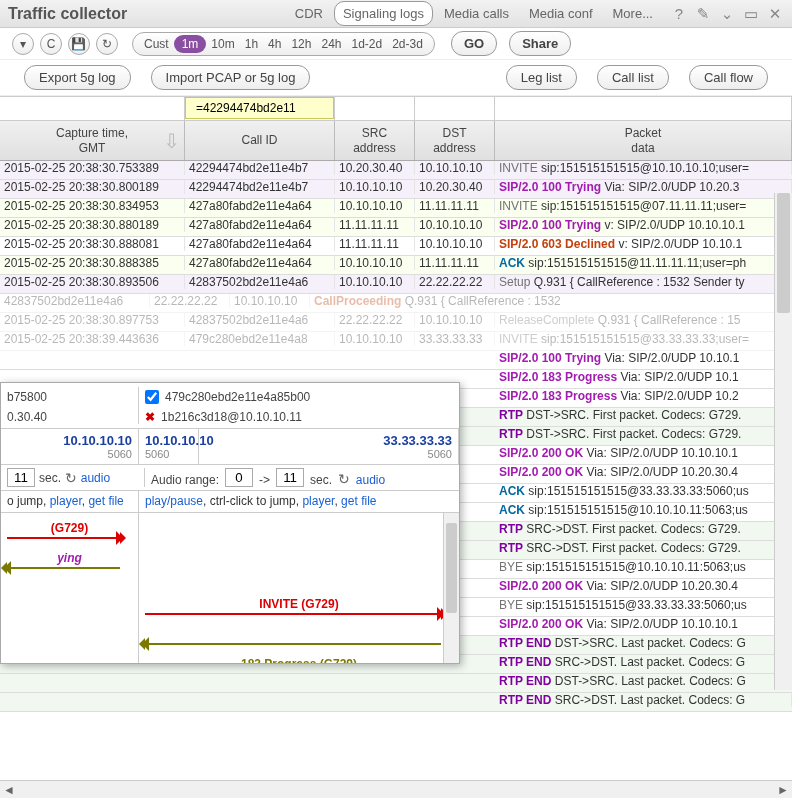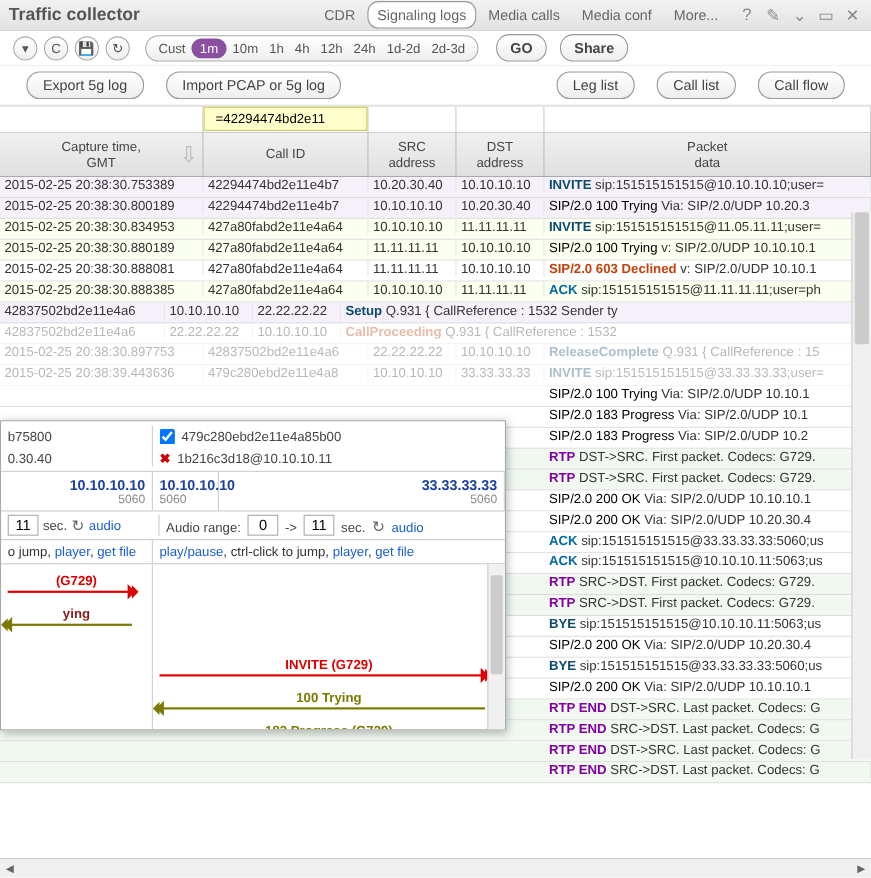--- a/index.html
+++ b/index.html
@@ -24,22 +24,22 @@
 .filterrow div{border-right:1px solid #ccc}
 .fcap{width:185px}.fcall{width:150px}.fsrc{width:80px}.fdst{width:80px}.fpkt{flex:1}
 .filterrow input{width:100%;height:22px;border:1px solid #c9c95e;background:#ffffcc;padding:0 10px;font-size:12px}
 .headrow{display:flex;height:40px;background:linear-gradient(#f0f0f0,#e0e0e0);border-bottom:1px solid #aaa}
 .headrow div{border-right:1px solid #bbb;display:flex;align-items:center;justify-content:center;text-align:center;font-size:12px;color:#444;line-height:1.2;position:relative}
 .headrow .sortarrow{position:absolute;right:4px;font-size:20px;color:#bbb}
 .rows{}
 .row{display:flex;height:19px;border-bottom:1px solid #ddd;font-size:12px;align-items:flex-start}
 .row>div{border-right:1px solid #e5e5e5;padding:0 4px;white-space:nowrap;overflow:hidden}
 .row .fpkt{overflow:hidden;white-space:nowrap}
-.c-red{color:#0c4a6e;font-weight:bold}
-.c-green{color:#000000;font-weight:normal}
+.c-red{color:#737373;font-weight:normal}
+.c-green{color:#a21caf;font-weight:bold}
 .c-orange{color:#c2410c;font-weight:bold}
 .c-black{color:#0369a1;font-weight:bold}
 .c-purple{color:#8000a0;font-weight:bold}
 .row.faded{opacity:.35}
 .row.bg1{background:#f5f0fa}
 .row.bg2{background:#fafff0}
 .row.bg3{background:#fff}
 .row.bg4{background:#f0f8f0}
 .scrollbar{position:absolute;right:0;top:96px;width:18px;bottom:22px;background:#f0f0f0;border-left:1px solid #ccc}
 .scrollbar .thumb{position:absolute;top:0;left:2px;right:2px;height:120px;background:#ccc;border-radius:2px}
@@ -171,21 +171,21 @@
         <div class="fcall">42294474bd2e11e4b7</div>
         <div class="fsrc">10.10.10.10</div>
         <div class="fdst">10.20.30.40</div>
         <div class="fpkt"><span class="c-green">SIP/2.0 100 Trying</span><span> Via: SIP/2.0/UDP 10.20.3</span></div>
       </div>
       <div class="row bg2">
         <div class="fcap">2015-02-25 20:38:30.834953</div>
         <div class="fcall">427a80fabd2e11e4a64</div>
         <div class="fsrc">10.10.10.10</div>
         <div class="fdst">11.11.11.11</div>
-        <div class="fpkt"><span class="c-red">INVITE</span><span> sip:151515151515@11.05.11.11;user=</span></div>
+        <div class="fpkt"><span class="c-red">INVITE</span><span> sip:151515151515@07.11.11.11;user=</span></div>
       </div>
       <div class="row bg2">
         <div class="fcap">2015-02-25 20:38:30.880189</div>
         <div class="fcall">427a80fabd2e11e4a64</div>
         <div class="fsrc">11.11.11.11</div>
         <div class="fdst">10.10.10.10</div>
         <div class="fpkt"><span class="c-green">SIP/2.0 100 Trying</span><span> v: SIP/2.0/UDP 10.10.10.1</span></div>
       </div>
       <div class="row bg3">
         <div class="fcap">2015-02-25 20:38:30.888081</div>
@@ -195,20 +195,21 @@
         <div class="fpkt"><span class="c-orange">SIP/2.0 603 Declined</span><span> v: SIP/2.0/UDP 10.10.1</span></div>
       </div>
       <div class="row bg2">
         <div class="fcap">2015-02-25 20:38:30.888385</div>
         <div class="fcall">427a80fabd2e11e4a64</div>
         <div class="fsrc">10.10.10.10</div>
         <div class="fdst">11.11.11.11</div>
         <div class="fpkt"><span class="c-black">ACK</span><span> sip:151515151515@11.11.11.11;user=ph</span></div>
       </div>
       <div class="row bg1">
+        <div class="fcap">2015-02-25 20:38:30.893506</div>
         <div class="fcall">42837502bd2e11e4a6</div>
         <div class="fsrc">10.10.10.10</div>
         <div class="fdst">22.22.22.22</div>
         <div class="fpkt"><span class="c-red">Setup</span><span> Q.931 { CallReference : 1532 Sender ty</span></div>
       </div>
       <div class="row bg3 faded">
         <div class="fcall">42837502bd2e11e4a6</div>
         <div class="fsrc">22.22.22.22</div>
         <div class="fdst">10.10.10.10</div>
         <div class="fpkt"><span class="c-orange">CallProceeding</span><span> Q.931 { CallReference : 1532</span></div>
@@ -430,39 +431,38 @@
   <div class="hint">
     <div class="l">o jump, <span class="link">player</span>, <span class="link">get file</span></div>
     <div class="r"><span class="link">play/pause</span><span>, ctrl-click to jump, </span><span class="link">player</span>, <span class="link">get file</span></div>
   </div>
   <div class="diagram">
     <div class="col-left" id="diag-left">
         <div class="arrow-label" style="top: 8px; color: rgb(221, 0, 0);">(G729)</div>
         <div class="arrow-line right" style="top: 24px; left: 6px; right: 18px; background: rgb(221, 0, 0); border-color: rgb(221, 0, 0); color: rgb(221, 0, 0);">
           <span style="position: absolute; top: -6px; border-width: 7px; border-style: solid; border-color: transparent transparent transparent rgb(221, 0, 0); border-image: initial; right: -10px;"></span>
         </div>
-        <div class="arrow-label" style="top: 38px; color: #7f1d1d;">ying</div>
+        <div class="arrow-label" style="top: 38px; color: #a21caf; font-style: italic;">ying</div>
         <div class="arrow-line left" style="top: 54px; left: 6px; right: 18px; background: rgb(122, 122, 0); border-color: rgb(122, 122, 0); color: rgb(122, 122, 0);">
           <span style="position: absolute; top: -6px; border-width: 7px; border-style: solid; border-color: transparent rgb(122, 122, 0) transparent transparent; border-image: initial; left: -10px;"></span>
         </div>
         <div class="arrow-label" style="top: 164px; color: rgb(122, 122, 0);">ogress</div>
         <div class="arrow-line left" style="top: 180px; left: 6px; right: 18px; background: rgb(122, 122, 0); border-color: rgb(122, 122, 0); color: rgb(122, 122, 0);">
           <span style="position: absolute; top: -6px; border-width: 7px; border-style: solid; border-color: transparent rgb(122, 122, 0) transparent transparent; border-image: initial; left: -10px;"></span>
         </div>
         <div class="arrow-label" style="top: 210px; color: #ef4444;">.5 sec - 6.1%</div>
         <div class="arrow-line left" style="top: 226px; left: 6px; right: 18px; background: none; border-color: rgb(128, 0, 160); border-top-width: 3px; border-top-style: dotted; height: 0px; color: rgb(128, 0, 160);">
           <span style="position: absolute; top: -6px; border-width: 7px; border-style: solid; border-color: transparent rgb(128, 0, 160) transparent transparent; border-image: initial; left: -10px;"></span>
         </div>
       </div>
     <div class="col-right" id="diag-right">
         <div class="arrow-label" style="top: 84px; color: rgb(221, 0, 0);">INVITE (G729)</div>
         <div class="arrow-line right" style="top: 100px; left: 6px; right: 18px; background: rgb(221, 0, 0); border-color: rgb(221, 0, 0); color: rgb(221, 0, 0);">
           <span style="position: absolute; top: -6px; border-width: 7px; border-style: solid; border-color: transparent transparent transparent rgb(221, 0, 0); border-image: initial; right: -10px;"></span>
         </div>
-        <div class="arrow-label" style="top: 114px; color: rgb(122, 122, 0);">100 Trying</div>
         <div class="arrow-line left" style="top: 130px; left: 6px; right: 18px; background: rgb(122, 122, 0); border-color: rgb(122, 122, 0); color: rgb(122, 122, 0);">
           <span style="position: absolute; top: -6px; border-width: 7px; border-style: solid; border-color: transparent rgb(122, 122, 0) transparent transparent; border-image: initial; left: -10px;"></span>
         </div>
         <div class="arrow-label" style="top: 144px; color: rgb(122, 122, 0);">183 Progress (G729)</div>
         <div class="arrow-line left" style="top: 160px; left: 6px; right: 18px; background: rgb(122, 122, 0); border-color: rgb(122, 122, 0); color: rgb(122, 122, 0);">
           <span style="position: absolute; top: -6px; border-width: 7px; border-style: solid; border-color: transparent rgb(122, 122, 0) transparent transparent; border-image: initial; left: -10px;"></span>
         </div>
         <div class="arrow-label" style="top: 186px; color: rgb(128, 0, 160);">RTP (G729) 10.5 sec - 6.1%</div>
         <div class="arrow-line left" style="top: 200px; left: 6px; right: 18px; background: none; border-color: rgb(128, 0, 160); border-top-width: 3px; border-top-style: dotted; height: 0px; color: rgb(128, 0, 160);">
           <span style="position: absolute; top: -6px; border-width: 7px; border-style: solid; border-color: transparent rgb(128, 0, 160) transparent transparent; border-image: initial; left: -10px;"></span>

